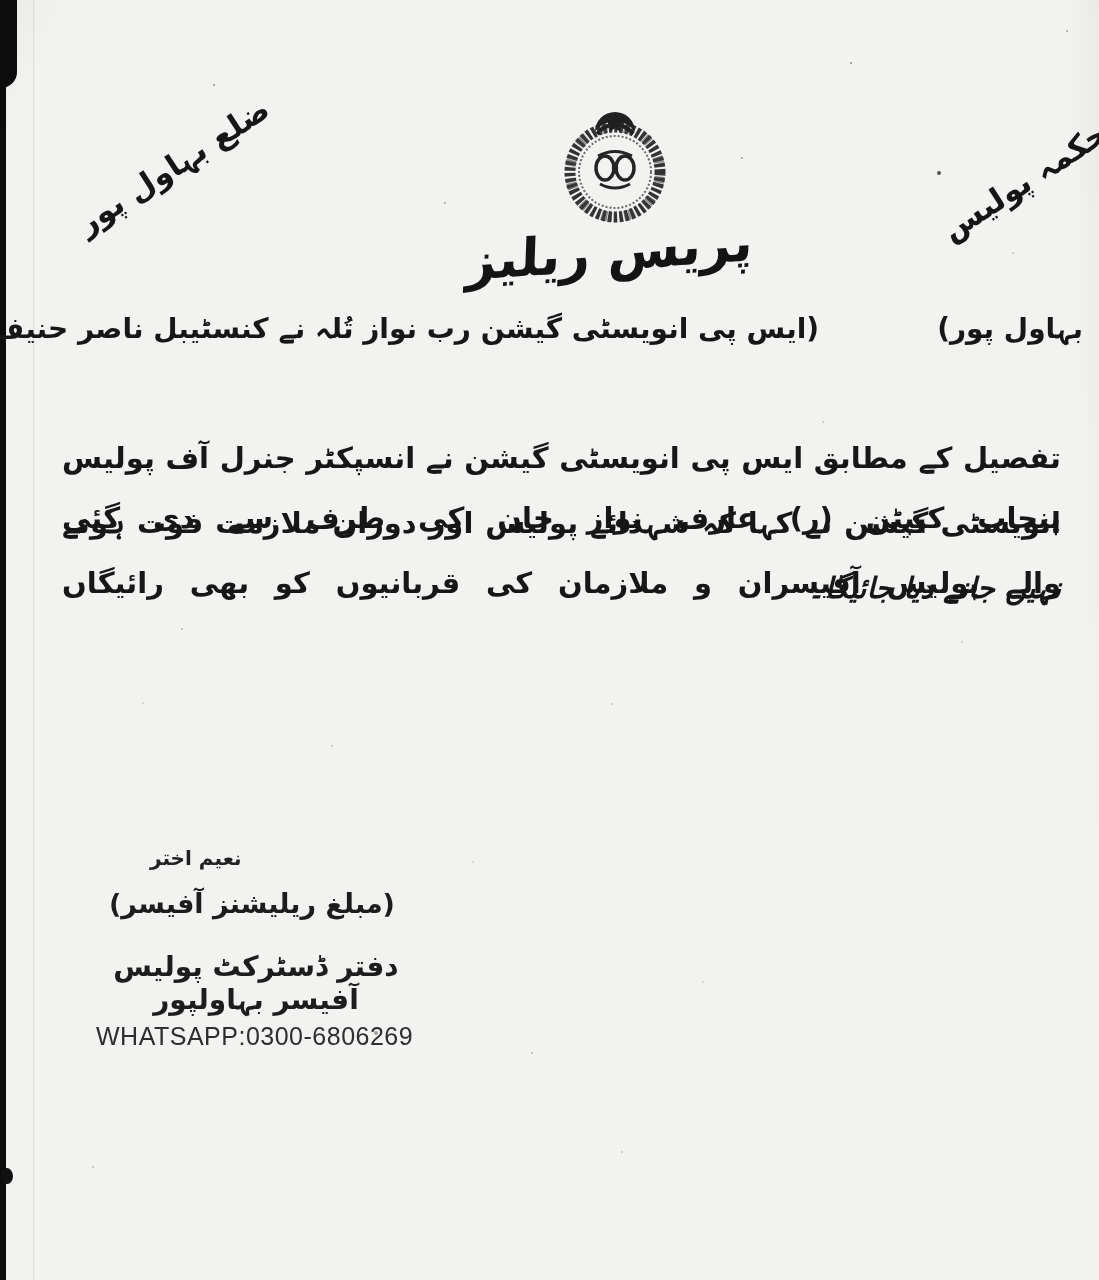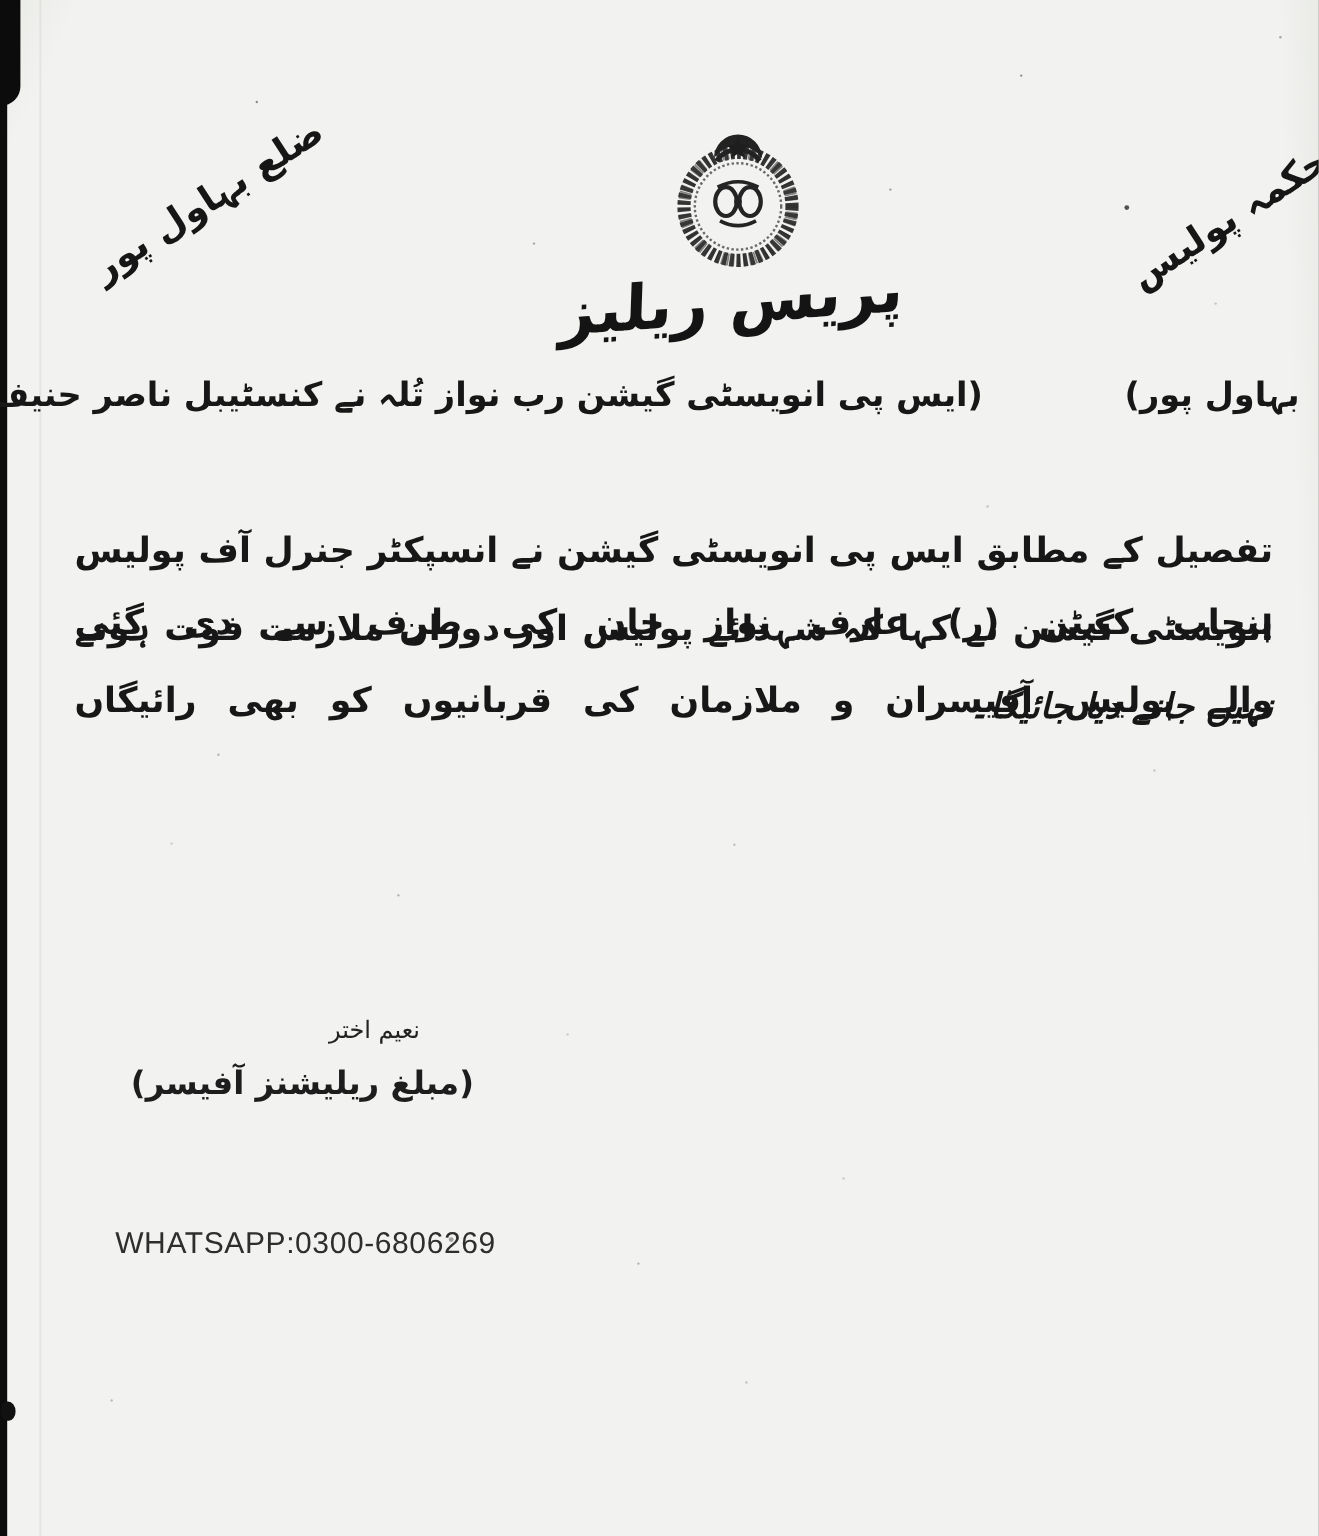--- a/index.html
+++ b/index.html
@@ -73,21 +73,21 @@
   .ltr{direction:ltr;unicode-bidi:isolate;}
   
   .body-par{
     position:absolute;top:428px;left:62px;right:38px;
     direction:rtl;font-size:29px;font-weight:bold;color:#171717;
   }
   .body-line{height:65px;line-height:60px;white-space:normal;}
   .body-line.just{text-align:justify;text-align-last:justify;}
   .body-line.last{text-align:right;font-style:italic;}
   
-  .sig-name{position:absolute;top:846px;left:150px;width:200px;text-align:right;direction:rtl;font-size:20px;font-weight:normal;color:#222;}
+  .sig-name{position:absolute;top:846px;left:150px;width:200px;text-align:left;direction:rtl;font-size:20px;font-weight:bold;color:#222;}
   .sig-designation{position:absolute;top:888px;left:92px;width:320px;text-align:center;direction:rtl;font-size:27px;font-weight:bold;color:#1d1d1d;}
   .sig-office{position:absolute;top:950px;left:66px;width:380px;text-align:center;direction:rtl;font-size:28px;font-weight:bold;color:#1d1d1d;}
   .whatsapp{
     position:absolute;top:1022px;left:96px;
     font-family:"Liberation Sans", sans-serif;
     font-size:25px;color:#2e2e2e;letter-spacing:.5px;
   }
 </style>
 </head>
 <body>
@@ -136,15 +136,16 @@
   </div>
 
   <div class="body-par">
     <div class="body-line just">تفصیل کے مطابق ایس پی انویسٹی گیشن نے انسپکٹر جنرل آف پولیس پنجاب کیپٹن (ر) عارف نواز خان کی طرف سے دی گئی</div>
     <div class="body-line just">انویسٹی گیشن نے کہا کہ شہدائے پولیس اور دوران ملازمت فوت ہونے والے پولیس آفیسران و ملازمان کی قربانیوں کو بھی رائیگاں</div>
     <div class="body-line last">نہیں جانے دیا جائیگا۔</div>
   </div>
 
   <div class="sig-name">نعیم اختر</div>
   <div class="sig-designation">(مبلغ ریلیشنز آفیسر)</div>
+  <div class="sig-office">دفتر ڈسٹرکٹ پولیس آفیسر بہاولپور</div>
   <div class="whatsapp">WHATSAPP:0300-6806269</div>
 
 </div>
 
 </body></html>

